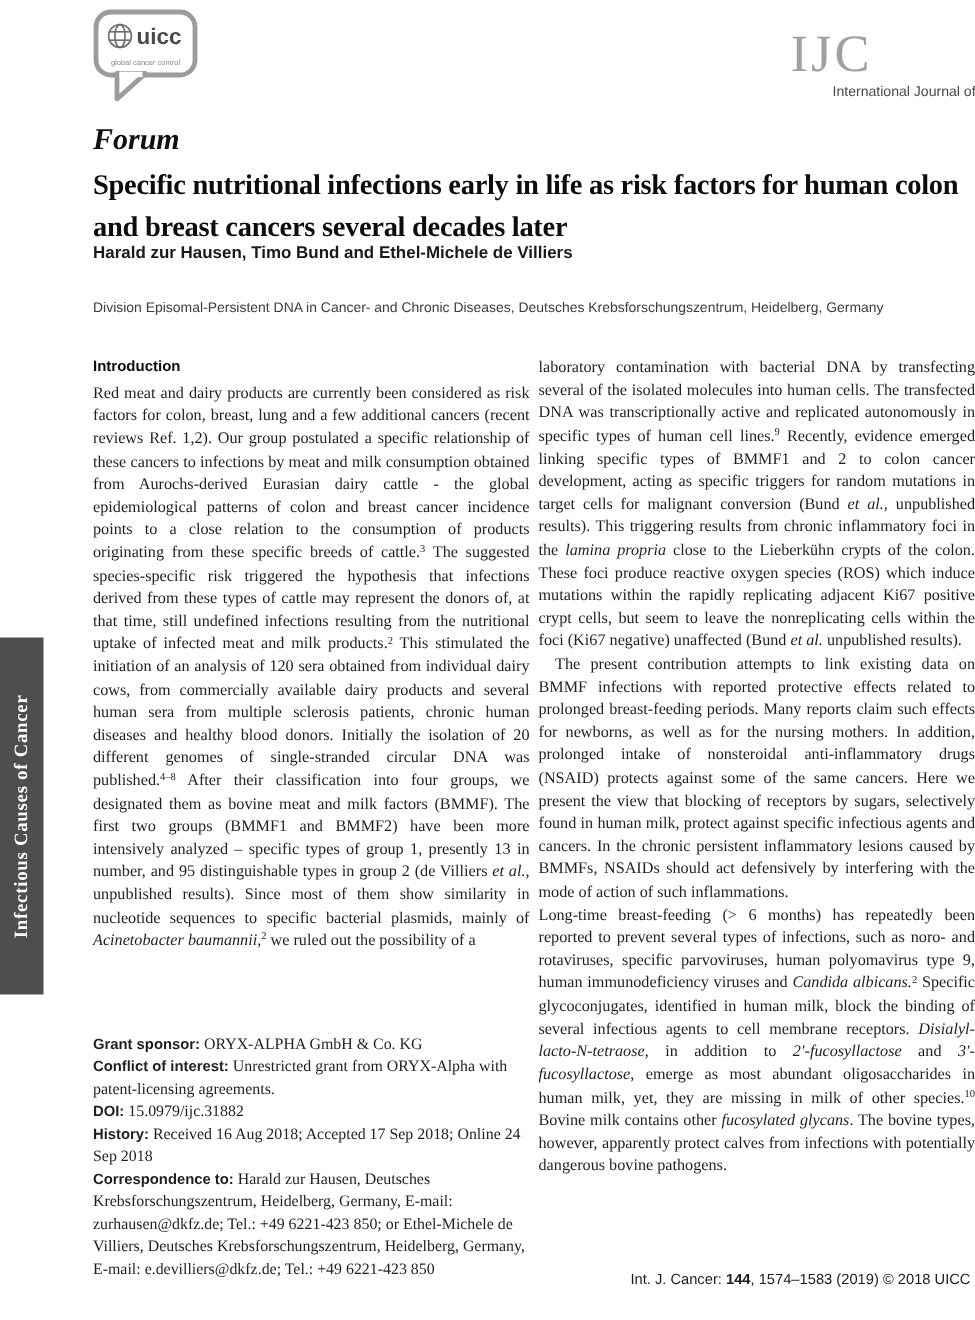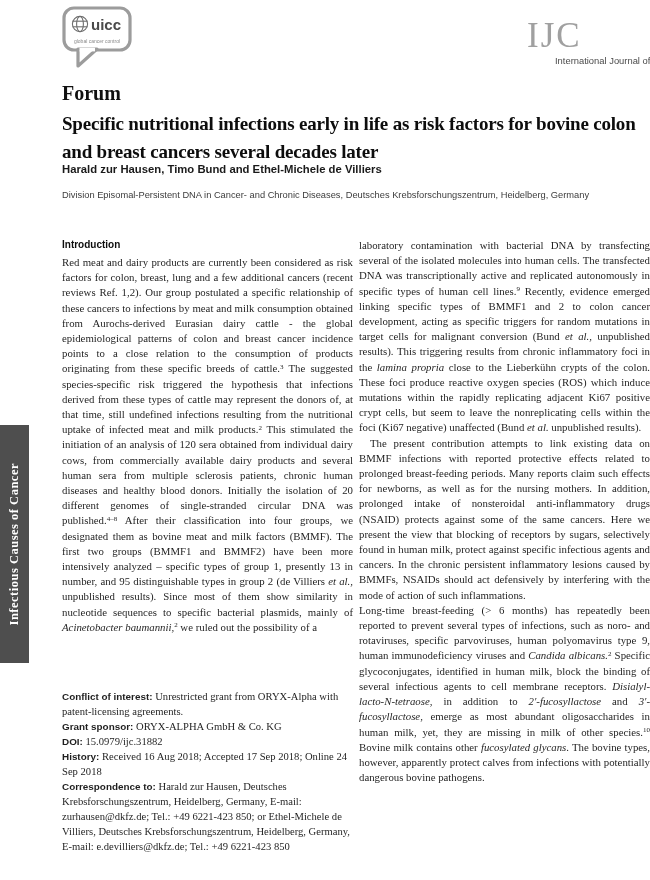--- a/index.html
+++ b/index.html
@@ -19,26 +19,26 @@
   .uicc-text{font-family:"Liberation Sans",sans-serif;font-weight:bold;font-size:15px;fill:#4a4a4a;}
   .uicc-sub{font-family:"Liberation Sans",sans-serif;font-size:5px;fill:#8a8a8a;}
 
   
   .ijc{position:absolute;left:527px;top:18px;width:121px;}
   .ijc-abbr{font-family:"Liberation Serif",serif;font-size:35px;line-height:36px;
             color:var(--ijc-gray,#a0a0a0);letter-spacing:2px;}
   .ijc-name{font-family:Liberation Sans, sans-serif;font-size:9.4px;color:#4a4a4a;margin-top:1px;white-space:nowrap;margin-left:28px;}
 
   
-  .kicker{position:absolute;left:62px;top:82px;font-weight:bold;font-size:20px;color:#101010;}
+  .kicker{position:absolute;left:62px;top:82px;font-style:italic;font-weight:bold;font-size:20px;color:#101010;}
   .title{position:absolute;left:62px;top:110px;width:588px;margin:0;
          font-size:19px;line-height:27.5px;font-weight:bold;letter-spacing:-0.2px;color:#0d0d0d;}
   .authors{position:absolute;left:62px;top:163px;font-family:"Liberation Sans",sans-serif;
            font-weight:bold;font-size:11.3px;color:#1a1a1a;}
-  .affiliation{position:absolute;left:62px;top:190px;font-family:"Liberation Sans",sans-serif;
+  .affiliation{position:absolute;left:62px;top:200px;font-family:"Liberation Sans",sans-serif;
                font-size:9.3px;color:#3c3c3c;}
 
   
   .col{position:absolute;top:238px;width:291px;font-size:10.8px;line-height:15.2px;text-align:justify;
        hyphens:auto;-webkit-hyphens:auto;}
   .col-left{left:62px;}
   .col-right{left:359px;}
   .sec-heading{font-family:"Liberation Sans",sans-serif;font-size:10px;font-weight:bold;
                color:#0d0d0d;margin:0 0 3px 0;line-height:14px;text-align:left;}
   .spaced{margin-top:9px;}
@@ -83,39 +83,40 @@
     </svg>
   </div>
 
   <div class="ijc">
     <div class="ijc-abbr">IJC</div>
     <div class="ijc-name">International Journal of Cancer</div>
   </div>
 
   <div class="kicker">Forum</div>
 
-  <h1 class="title">Specific nutritional infections early in life as risk factors for bovine colon and breast cancers several decades later</h1>
+  <h1 class="title">Specific nutritional infections early in life as risk factors for human colon and breast cancers several decades later</h1>
 
   <div class="authors">Harald zur Hausen, Timo Bund and Ethel-Michele de Villiers</div>
 
   <div class="affiliation">Division Episomal-Persistent DNA in Cancer- and Chronic Diseases, Deutsches Krebsforschungszentrum, Heidelberg, Germany</div>
 
   <div class="col col-left">
     <h2 class="sec-heading">Introduction</h2>
     <p class="body-p"><span>Red meat and dairy products are currently been considered as risk factors for colon, breast, lung and a few additional cancers (recent reviews Ref. 1,2). Our group postulated a specific relationship of these cancers to infections by meat and milk consumption obtained from Aurochs-derived Eurasian dairy cattle - the global epidemiological patterns of colon and breast cancer incidence points to a close relation to the consumption of products originating from these specific breeds of cattle.</span><span class="run-sup">3</span><span> The suggested species-specific risk triggered the hypothesis that infections derived from these types of cattle may represent the donors of, at that time, still undefined infections resulting from the nutritional uptake of infected meat and milk products.</span><span class="run-sup">2</span><span> This stimulated the initiation of an analysis of 120 sera obtained from individual dairy cows, from commercially available dairy products and several human sera from multiple sclerosis patients, chronic human diseases and healthy blood donors. Initially the isolation of 20 different genomes of single-stranded circular DNA was published.</span><span class="run-sup">4–8</span><span> After their classification into four groups, we designated them as bovine meat and milk factors (BMMF). The first two groups (BMMF1 and BMMF2) have been more intensively analyzed – specific types of group 1, presently 13 in number, and 95 distinguishable types in group 2 (de Villiers </span><span class="run-i">et al.,</span><span> unpublished results). Since most of them show similarity in nucleotide sequences to specific bacterial plasmids, mainly of </span><span class="run-i">Acinetobacter baumannii,</span><span class="run-sup">2</span><span> we ruled out the possibility of a</span></p>
   </div>
 
   <div class="col col-right">
     <p class="body-p"><span>laboratory contamination with bacterial DNA by transfecting several of the isolated molecules into human cells. The transfected DNA was transcriptionally active and replicated autonomously in specific types of human cell lines.</span><span class="run-sup">9</span><span> Recently, evidence emerged linking specific types of BMMF1 and 2 to colon cancer development, acting as specific triggers for random mutations in target cells for malignant conversion (Bund </span><span class="run-i">et al.,</span><span> unpublished results). This triggering results from chronic inflammatory foci in the </span><span class="run-i">lamina propria</span><span> close to the Lieberkühn crypts of the colon. These foci produce reactive oxygen species (ROS) which induce mutations within the rapidly replicating adjacent Ki67 positive crypt cells, but seem to leave the nonreplicating cells within the foci (Ki67 negative) unaffected (Bund </span><span class="run-i">et al.</span><span> unpublished results).</span></p>
     <p class="body-p indent"><span>The present contribution attempts to link existing data on BMMF infections with reported protective effects related to prolonged breast-feeding periods. Many reports claim such effects for newborns, as well as for the nursing mothers. In addition, prolonged intake of nonsteroidal anti-inflammatory drugs (NSAID) protects against some of the same cancers. Here we present the view that blocking of receptors by sugars, selectively found in human milk, protect against specific infectious agents and cancers. In the chronic persistent inflammatory lesions caused by BMMFs, NSAIDs should act defensively by interfering with the mode of action of such inflammations.</span></p>
     <p class="body-p"><span>Long-time breast-feeding (&gt; 6 months) has repeatedly been reported to prevent several types of infections, such as noro- and rotaviruses, specific parvoviruses, human polyomavirus type 9, human immunodeficiency viruses and </span><span class="run-i">Candida albicans.</span><span class="run-sup">2</span><span> Specific glycoconjugates, identified in human milk, block the binding of several infectious agents to cell membrane receptors. </span><span class="run-i">Disialyl-lacto-N-tetraose</span><span>, in addition to </span><span class="run-i">2′-fucosyllactose</span><span> and </span><span class="run-i">3′-fucosyllactose</span><span>, emerge as most abundant oligosaccharides in human milk, yet, they are missing in milk of other species.</span><span class="run-sup">10</span><span> Bovine milk contains other </span><span class="run-i">fucosylated glycans</span><span>. The bovine types, however, apparently protect calves from infections with potentially dangerous bovine pathogens.</span></p>
   </div>
 
   <div class="footnotes">
+    <p class="fn"><span class="run-fl">Grant sponsor:</span><span> ORYX-ALPHA GmbH &amp; Co. KG</span></p>
     <p class="fn"><span class="run-fl">Conflict of interest:</span><span> Unrestricted grant from ORYX-Alpha with patent-licensing agreements.</span></p>
-    <p class="fn"><span class="run-fl">Grant sponsor:</span><span> ORYX-ALPHA GmbH &amp; Co. KG</span></p>
     <p class="fn"><span class="run-fl">DOI:</span><span> 15.0979/ijc.31882</span></p>
     <p class="fn"><span class="run-fl">History:</span><span> Received 16 Aug 2018; Accepted 17 Sep 2018; Online 24 Sep 2018</span></p>
     <p class="fn"><span class="run-fl">Correspondence to:</span><span> Harald zur Hausen, Deutsches Krebsforschungszentrum, Heidelberg, Germany, E-mail: zurhausen@dkfz.de; Tel.: +49 6221-423 850; or Ethel-Michele de Villiers, Deutsches Krebsforschungszentrum, Heidelberg, Germany, E-mail: e.devilliers@dkfz.de; Tel.: +49 6221-423 850</span></p>
   </div>
 
+  <div class="footer"><span>Int. J. Cancer: </span><span class="run-b">144</span><span>, 1574–1583 (2019) © 2018 UICC</span></div>
 
 </div>
 
 </body></html>

